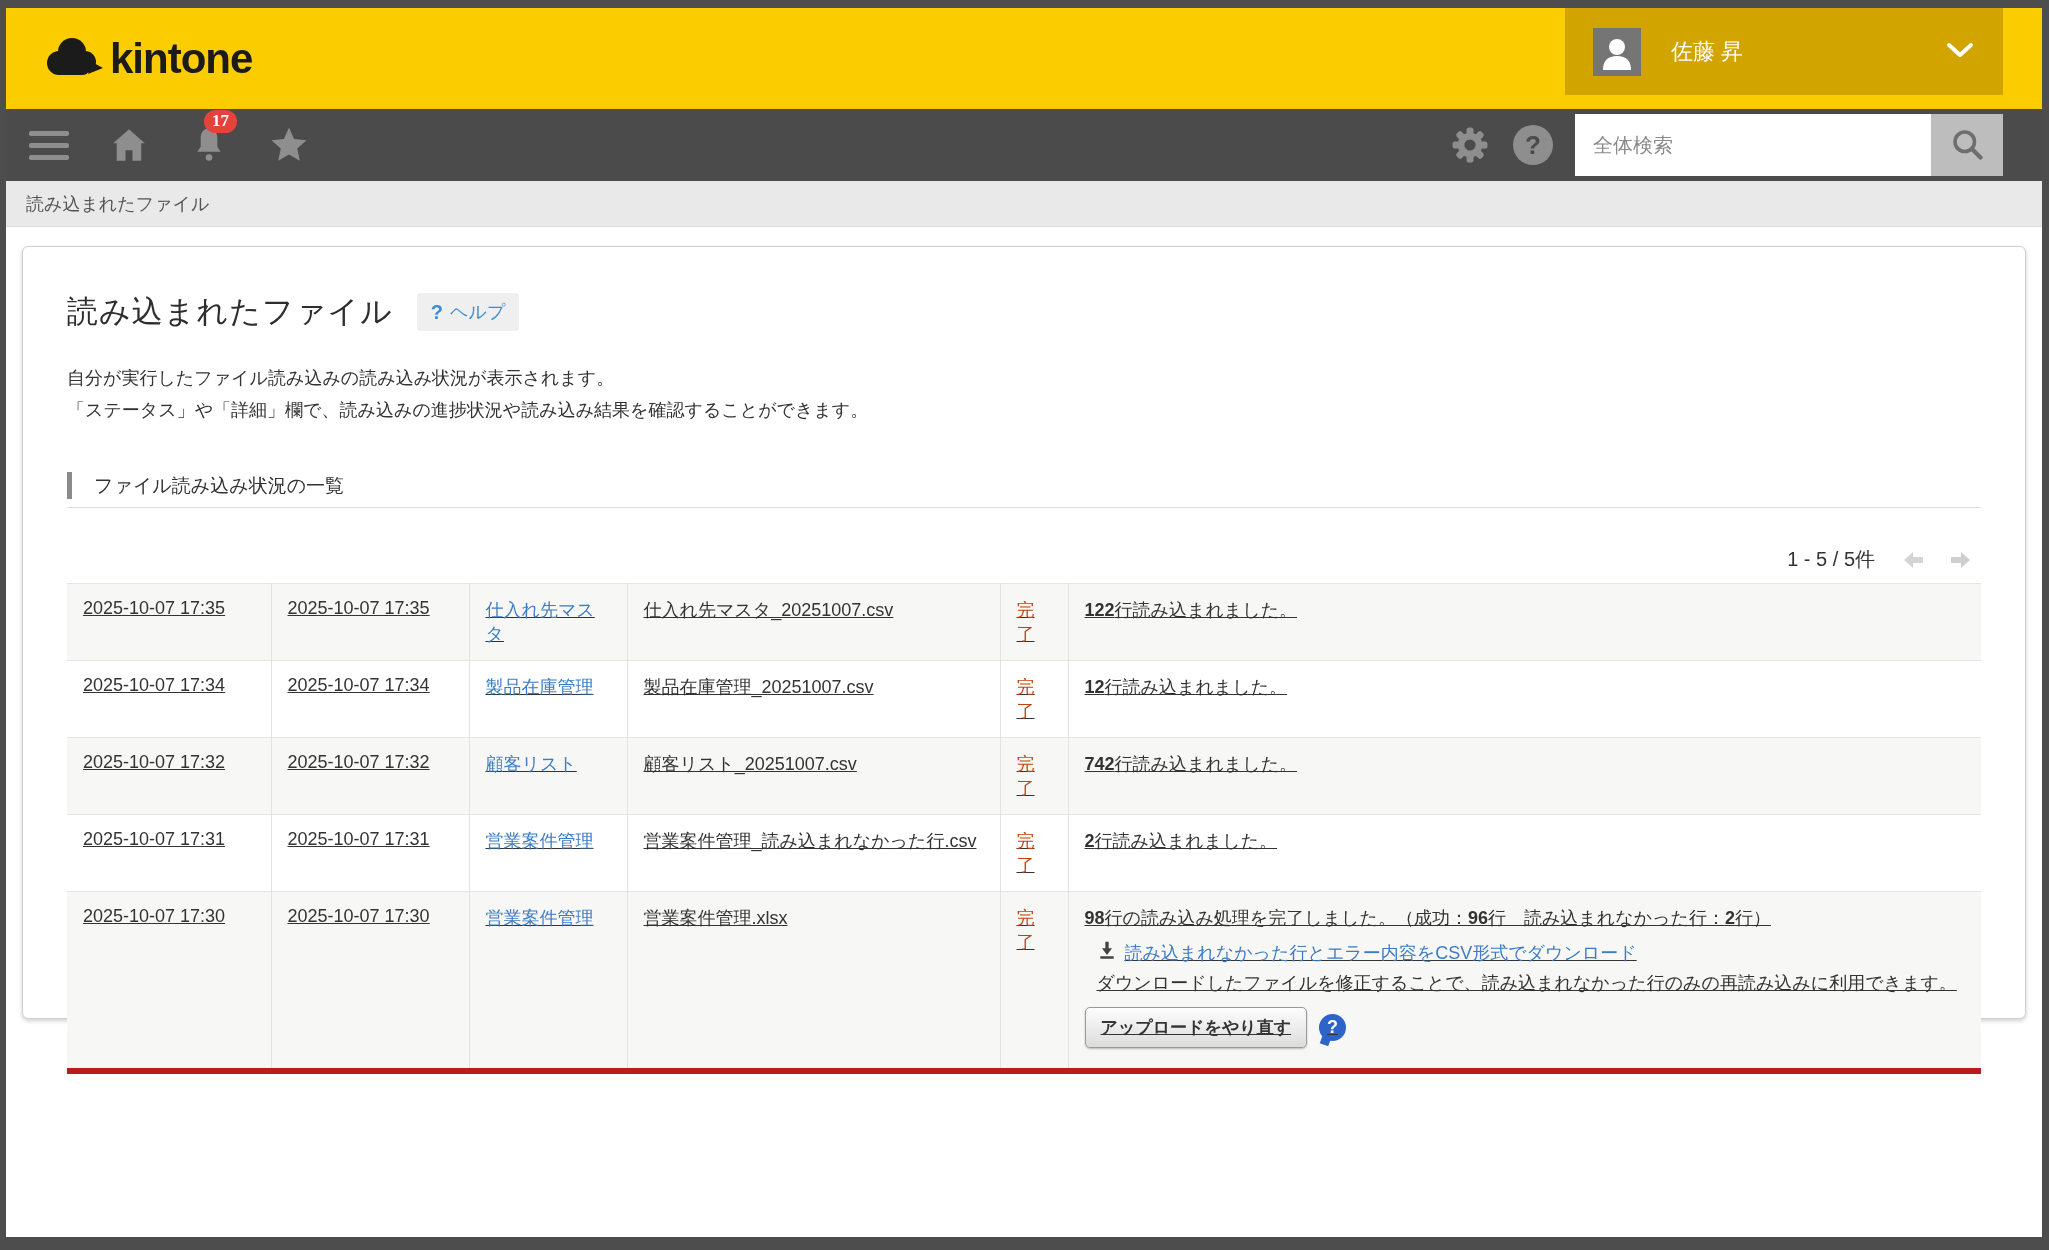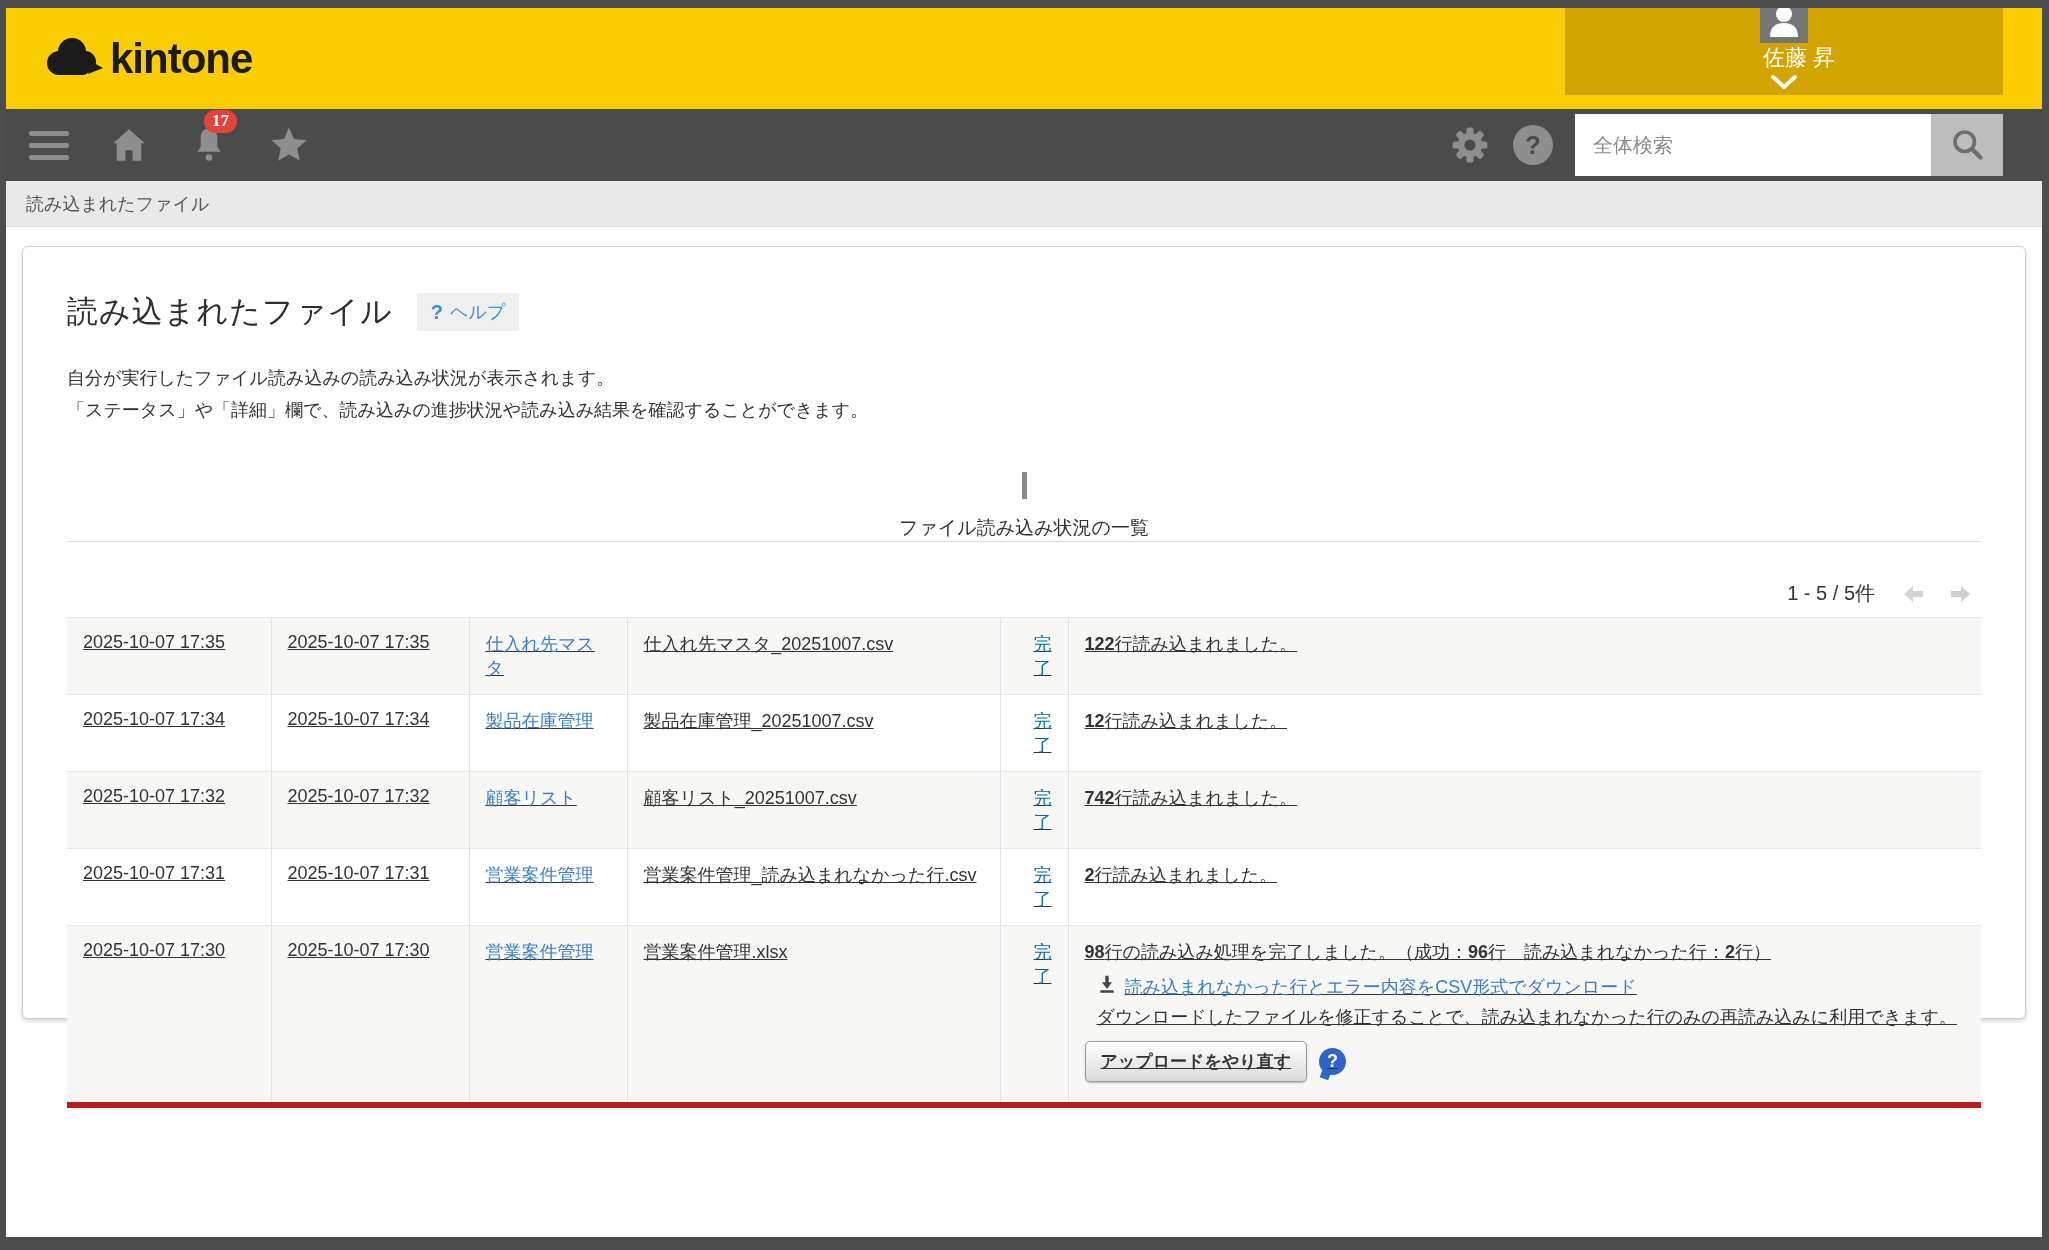--- a/index.html
+++ b/index.html
@@ -13,21 +13,21 @@
   .screen { width:100%; height:100%; background:#fff; overflow:hidden; display:flex; flex-direction:column; }
 
   
   .brandbar { height:101px; background:#FBCD00; display:flex; flex-shrink:0; }
   .logo { display:flex; align-items:center; gap:6px; padding-left:36px; }
   .logo svg { display:block; }
   .logo-text { font-size:42px; font-weight:bold; color:#1b1b1b; letter-spacing:-1px; }
   .brand-spacer { flex:1; }
   .userbox {
     width:438px; height:87px; background:#D1A400; margin-right:39px;
-    display:flex; align-items:center; padding:0 28px; cursor:pointer;flex-direction:column;
+    display:flex; align-items:center; padding:0 28px; cursor:pointer;
   }
   .avatar { width:48px; height:48px; background:#757575; display:flex; align-items:flex-end; justify-content:center; overflow:hidden; }
   .username { color:#fff; font-size:22px; margin-left:30px; }
   .user-spacer { flex:1; }
 
   
   .navbar { height:72px; background:#4B4B4B; display:flex; align-items:center; flex-shrink:0; }
   .nav-left { display:flex; align-items:center; gap:38px; padding-left:22px;font-family:Liberation Serif, serif; }
   .nav-icon { position:relative; width:42px; height:42px; display:flex; align-items:center; justify-content:center; cursor:pointer; }
   .hamburger { display:flex; flex-direction:column; gap:7px; width:40px; }
@@ -65,40 +65,40 @@
   .title-row { display:flex; align-items:center; gap:24px; }
   .page-title { font-size:31px; color:#2e2e2e; font-weight:500; letter-spacing:1px; }
   .help-badge {
     display:inline-flex; align-items:center; gap:7px; background:#EFEFEF; border-radius:4px;
     padding:7px 14px; cursor:pointer;
   }
   .help-badge .q { color:#3B8DD6; font-weight:bold; font-size:20px; }
   .help-badge .lbl { color:#3B8DD6; font-size:18px; }
   .desc { margin-top:30px; font-size:18px; line-height:1.75; color:#333; }
   .section-head {
-    margin-top:46px; display:flex; align-items:center; gap:16px;
-    border-bottom:1px solid #e5ded6; padding-bottom:0;flex-direction:column;
+    margin-top:46px; display:flex; align-items:center; gap:22px;
+    border-bottom:1px solid #e5ded6; padding-bottom:8px;
   }
   .section-bar { width:5px; height:27px; background:#8a8a8a; }
   .section-title { font-size:19px; color:#333; }
 
   .pager-row { margin-top:38px; display:flex; align-items:center; justify-content:flex-end; gap:26px; padding-right:8px; }
   .pager-count { font-size:20px; color:#333;margin-left:36px; }
   .pager-arrows { display:flex; gap:20px; }
   .pager-arrow { cursor:pointer; display:flex; align-items:center; }
 
   
   table.files { width:100%; border-collapse:collapse; table-layout:fixed; margin-top:10px; font-size:18px;text-decoration:underline; }
   table.files tr { border-top:1px solid #e6e6e6; }
   table.files tr:last-child { border-bottom:6px solid #b91c1c; }
   table.files tr:nth-child(odd) { background:#f7f7f5; }
   table.files tr:nth-child(even) { background:#fff; }
   table.files td { padding:14px 16px; vertical-align:top; border-left:1px solid #e2e2e2; }
   table.files td:first-child { border-left:none; }
-  td.c-status { color:#0369a1;text-align:right; }
+  td.c-status { color:#c2410c; }
   a.applink, a.dl-link { color:#3B7CC4; text-decoration:none; cursor:pointer; }
   .b { font-weight:bold; }
   .dl-line { margin-top:10px; margin-left:12px; display:flex; align-items:center; gap:8px; }
   .note-line { margin-top:6px; margin-left:12px; }
   .btn-line { margin-top:12px; margin-bottom:6px; display:flex; align-items:center; gap:12px; }
   .retry-btn {
     font-family:"Liberation Sans","DejaVu Sans",sans-serif;
     font-size:17px; font-weight:bold; color:#333;
     background:linear-gradient(#fdfdfd,#dcdcdc); border:1px solid #999; border-radius:5px;
     padding:8px 15px; cursor:pointer; box-shadow:0 1px 2px rgba(0,0,0,0.25);

